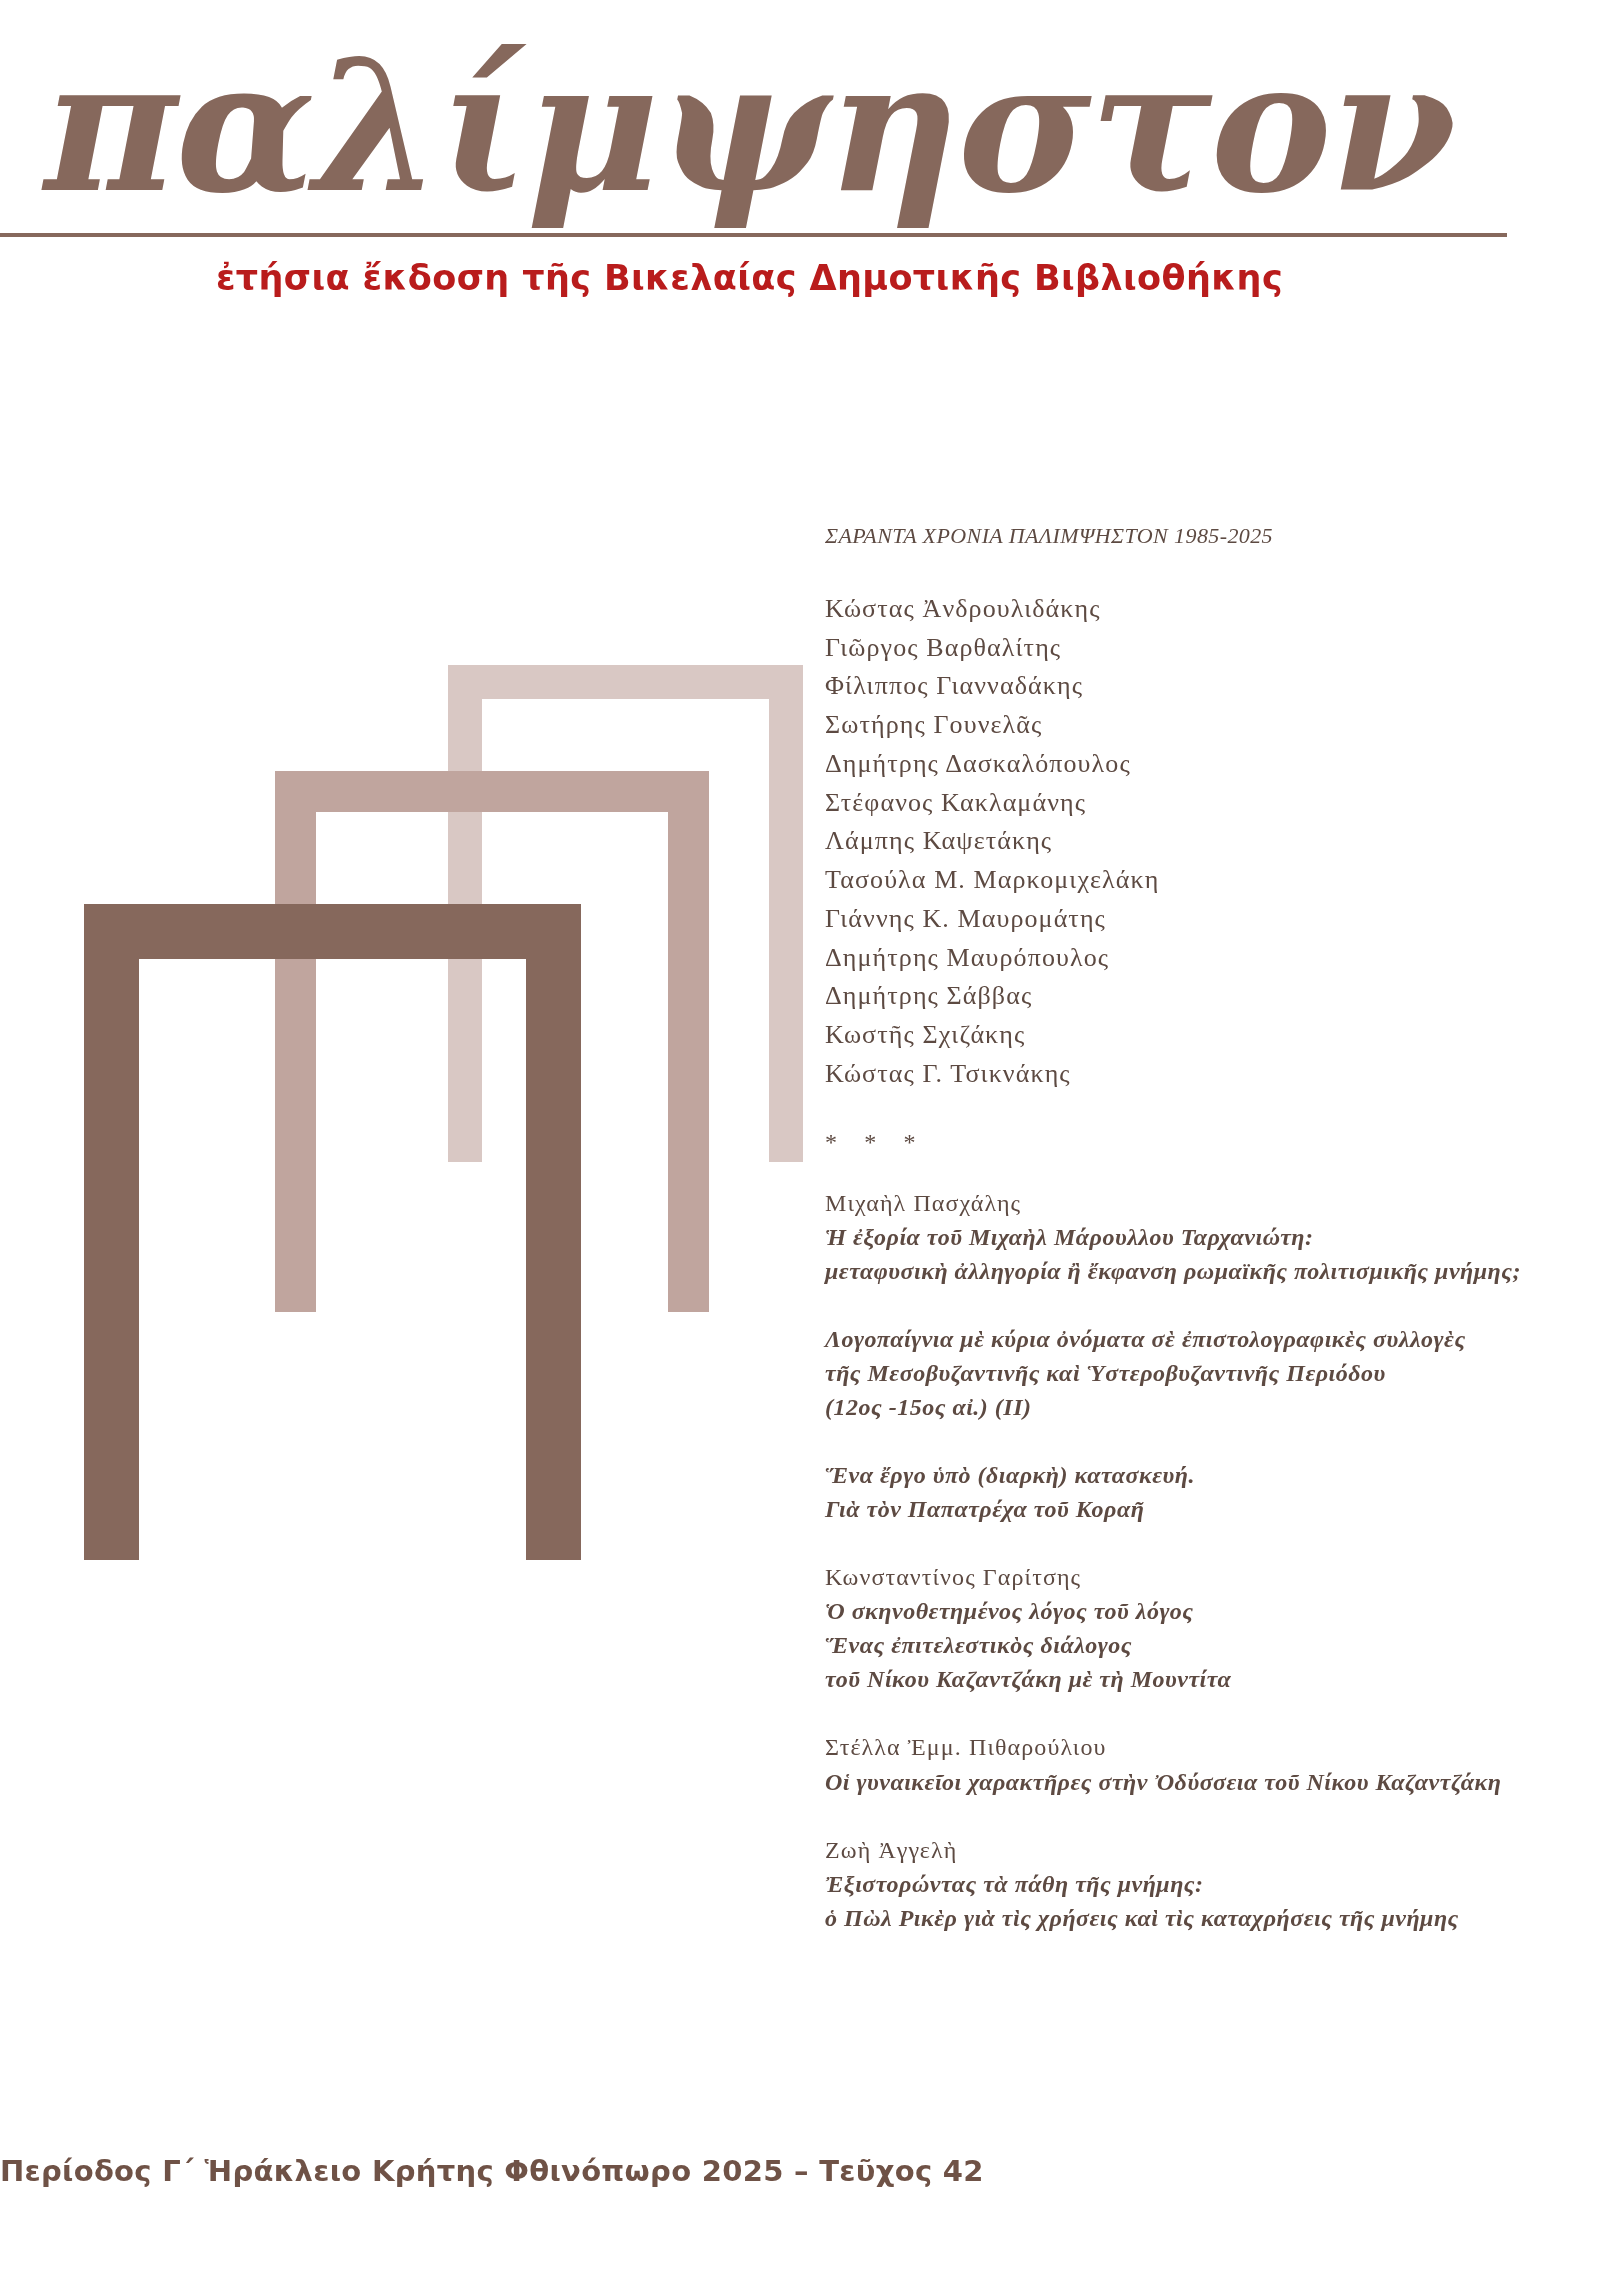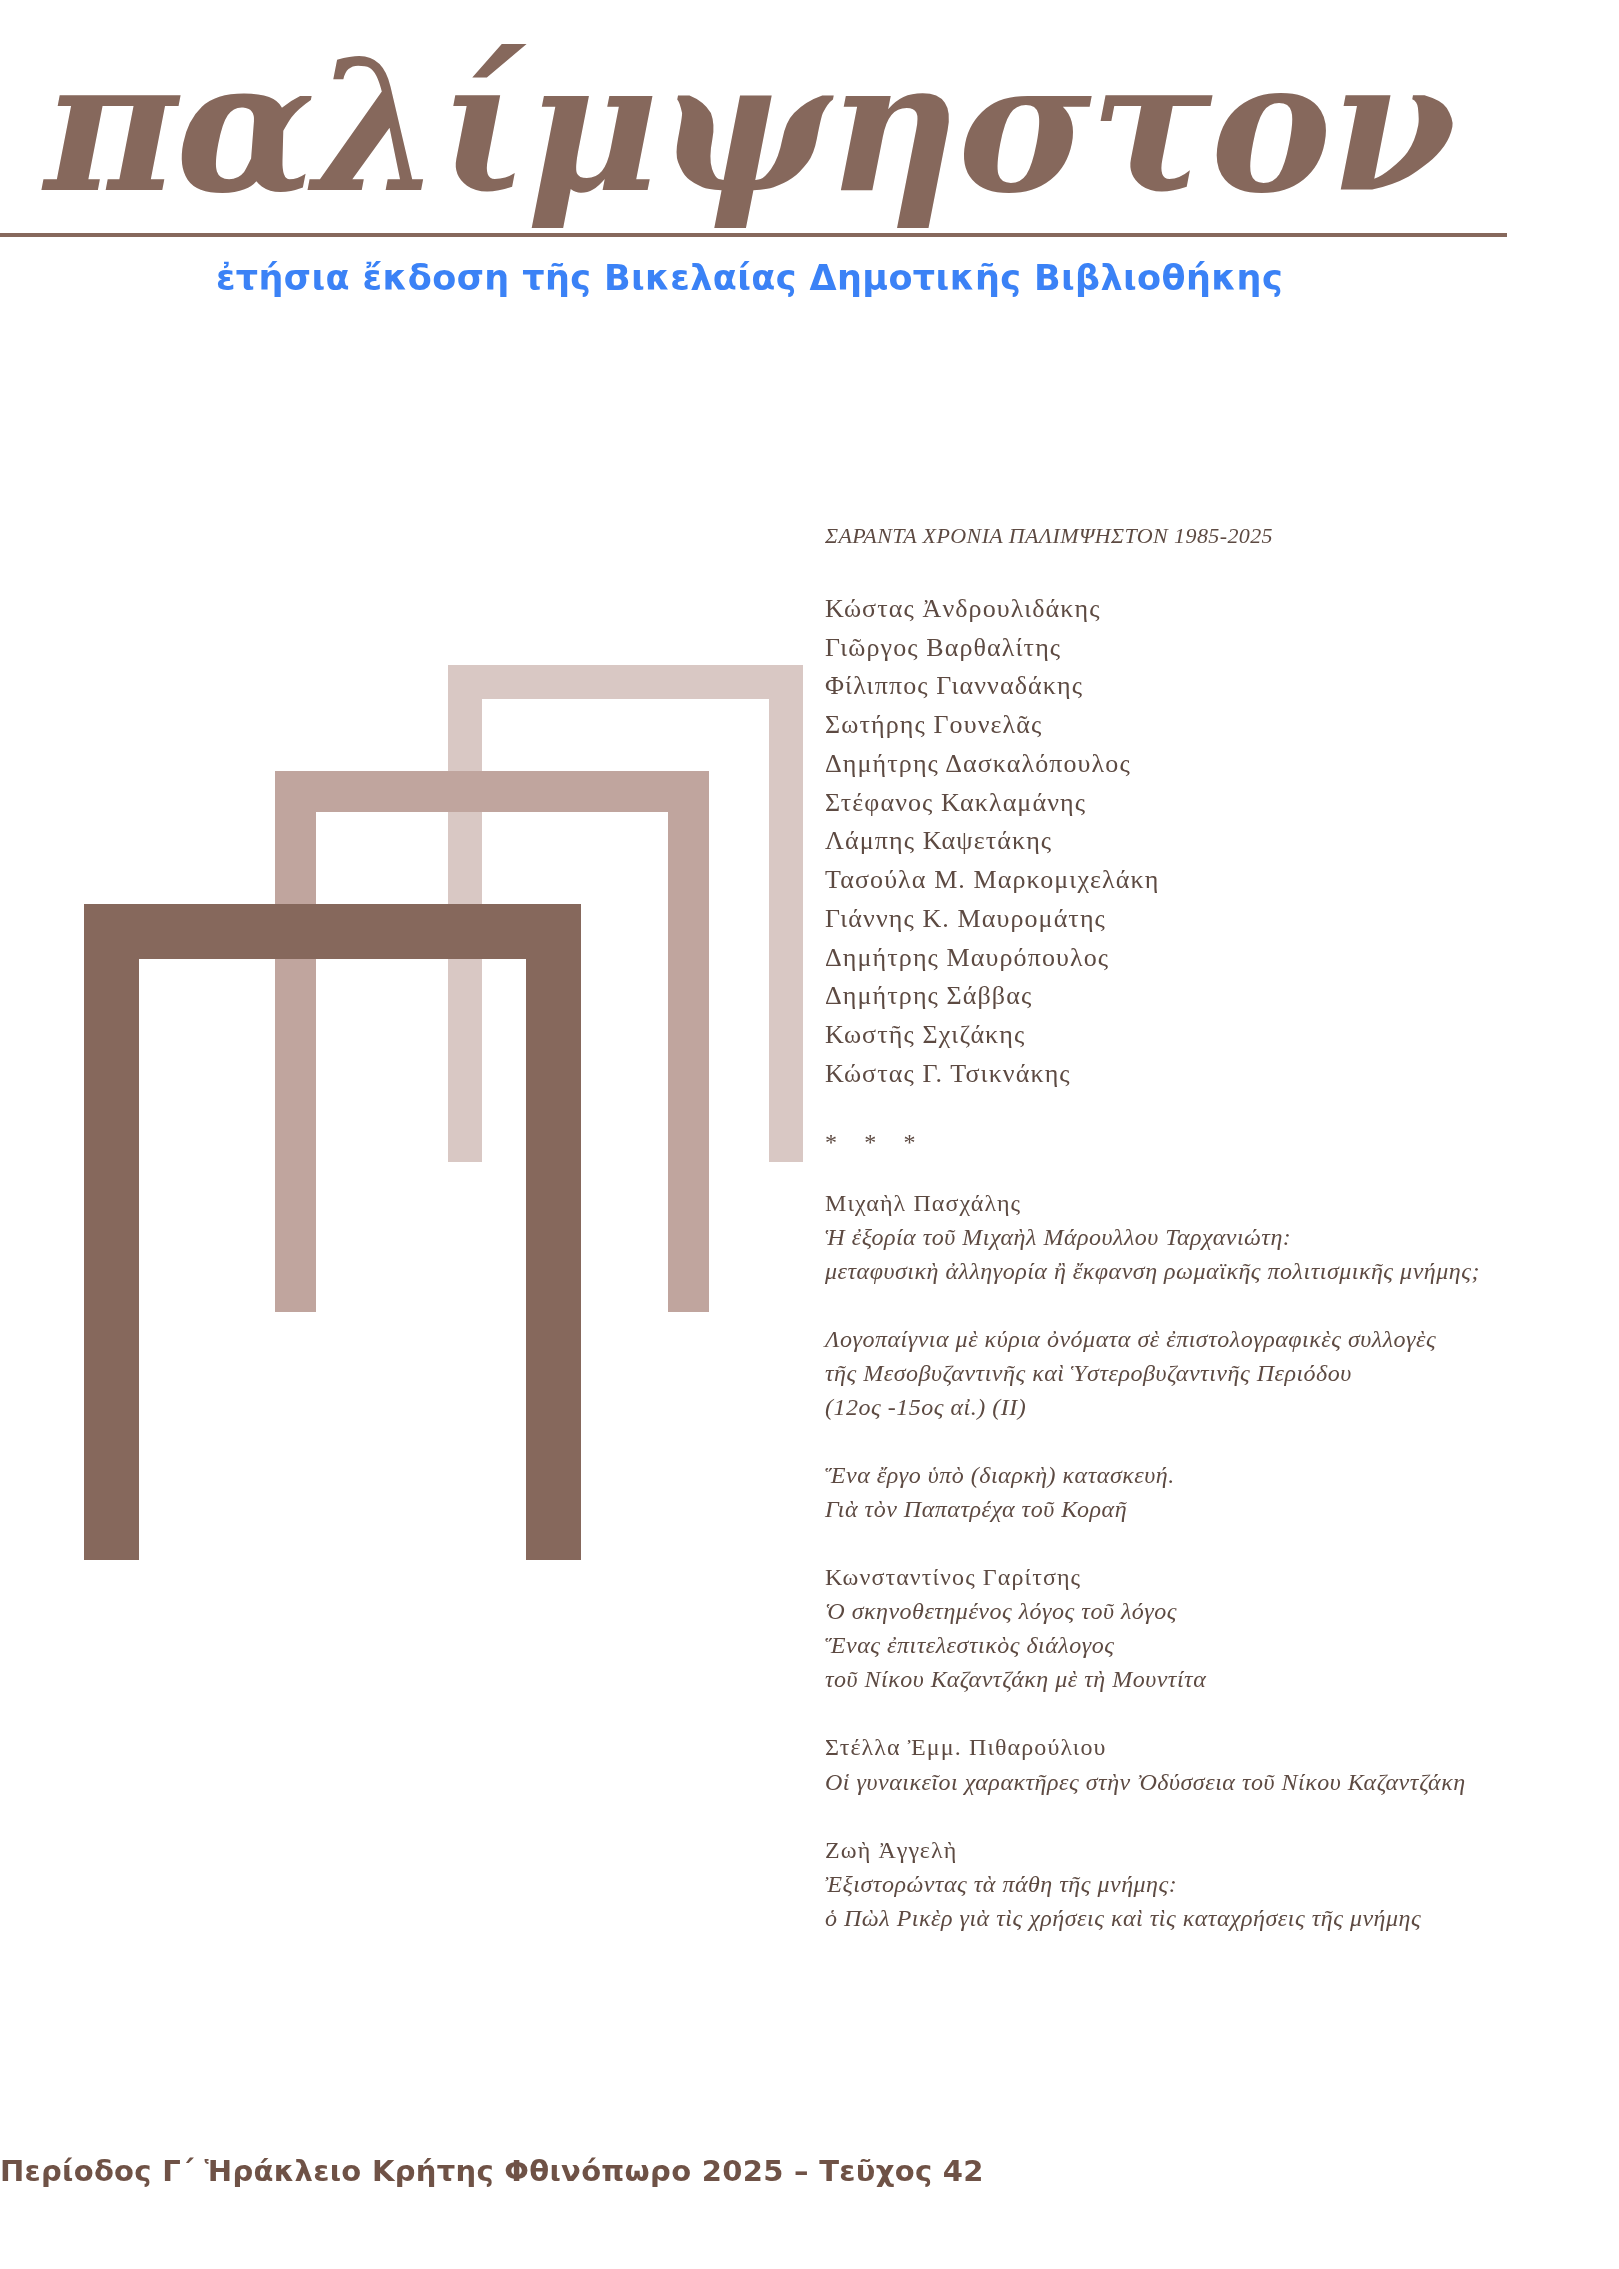--- a/index.html
+++ b/index.html
@@ -39,21 +39,21 @@
     width: 1507px;
     height: 4.4px;
     background: #86685c;
     margin: 16px auto 0 auto;
   }
   .masthead-sub {
     font-family: "DejaVu Sans", sans-serif;
     font-weight: bold;
     font-size: 35px;
     text-align: center;
-    color: #3b82f6;
+    color: #b91c1c;
     margin-top: 21px;
     letter-spacing: 0.4px;
     white-space: nowrap;
   }
 
   
   .logo-art {
     position: absolute;
     left: 84px;
     top: 665px;
@@ -123,20 +123,21 @@
   .entry-author {
     font-size: 24px;
     letter-spacing: 1.1px;
     line-height: 1.42;
   }
   .entry-title {
     font-style: italic;
     font-size: 24px;
     line-height: 1.42;
     letter-spacing: 0.5px;
+    font-weight: bold;
   }
 
   
   .footer {
     position: absolute;
     left: 0;
     right: 0;
     bottom: 82px;
     padding-right: 71px;
     font-family: "DejaVu Sans", sans-serif;

